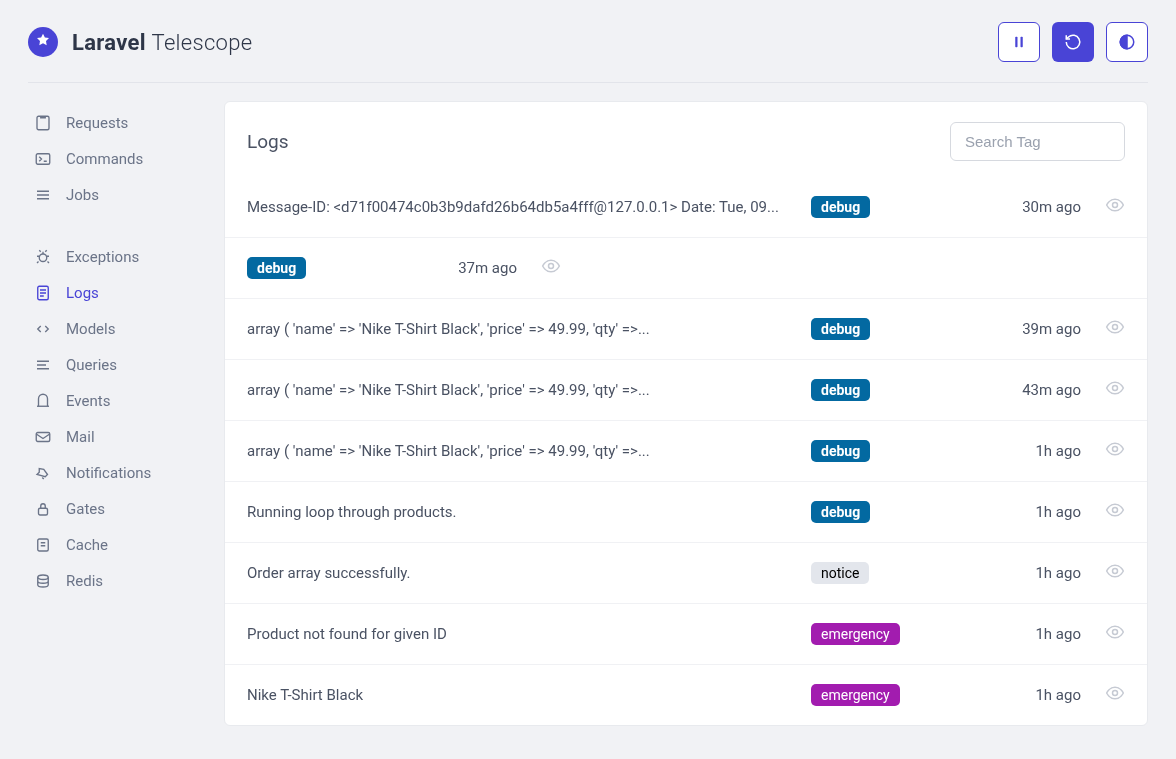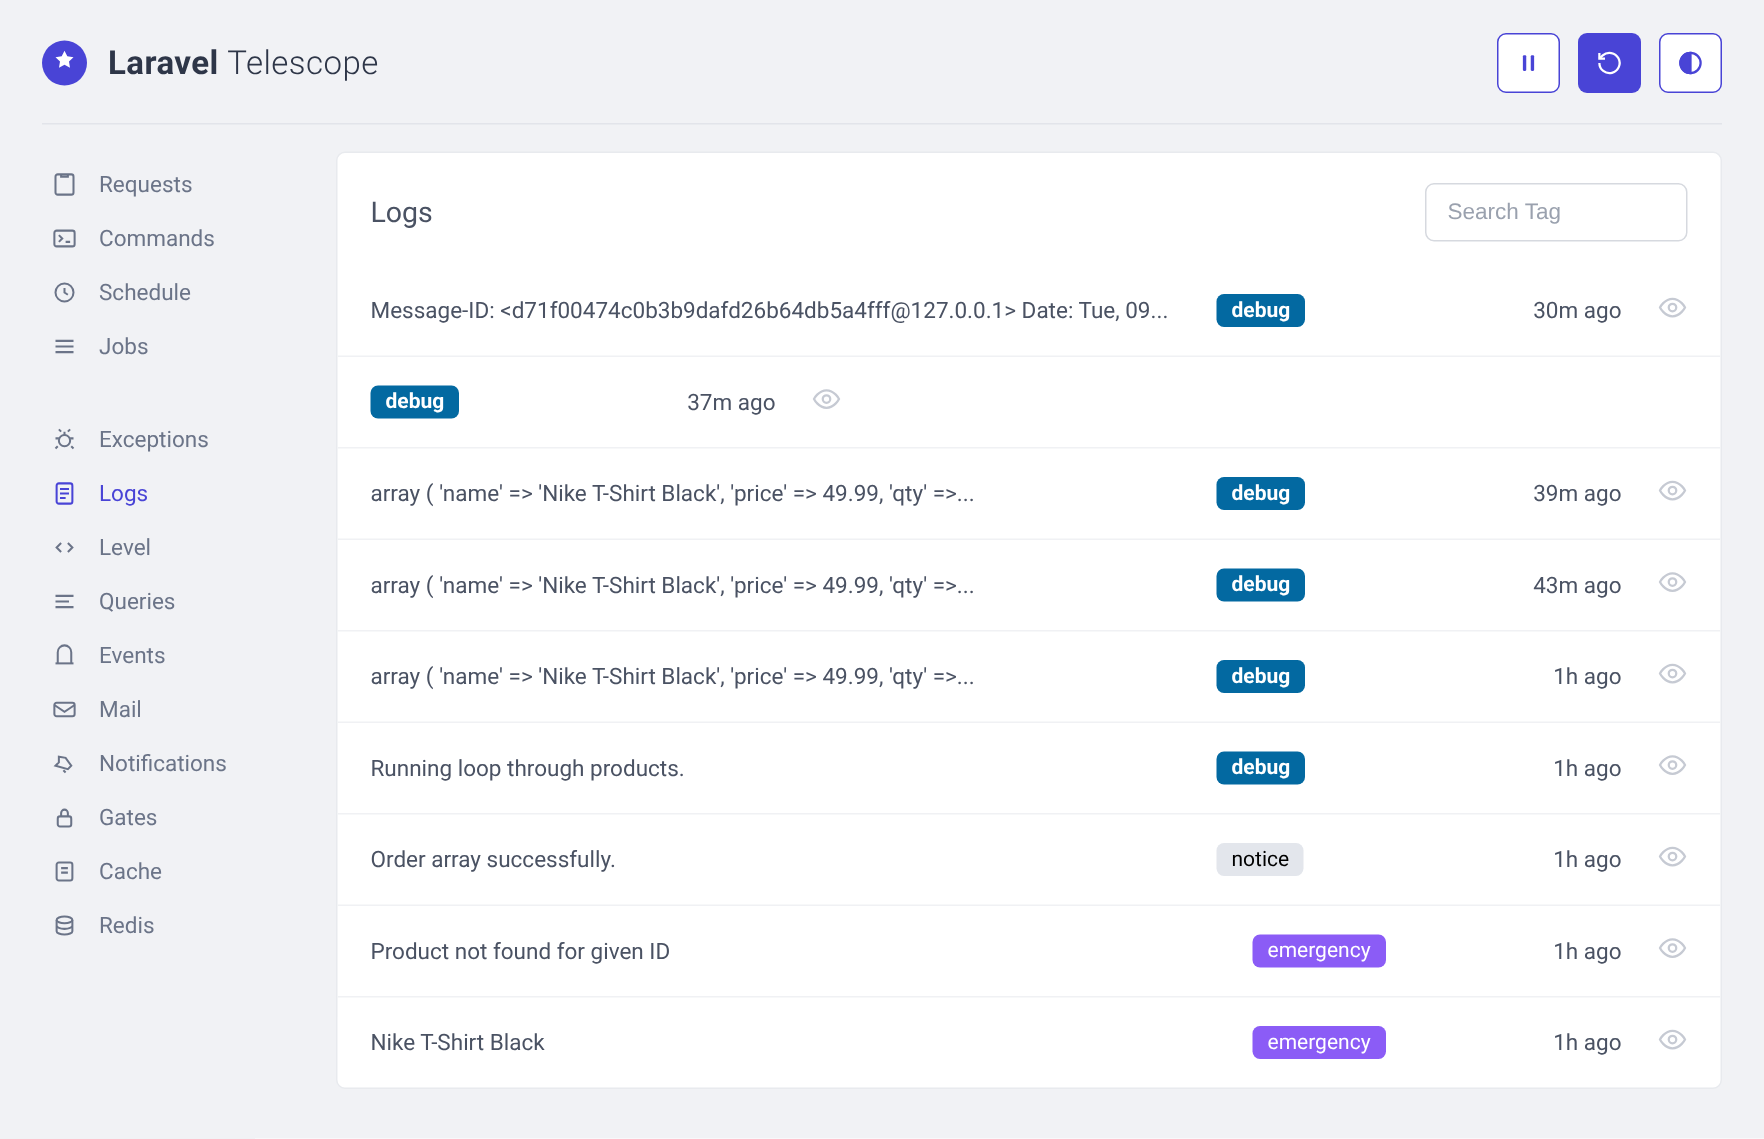--- a/index.html
+++ b/index.html
@@ -44,21 +44,21 @@
 .row:last-child { border-bottom: none; }
 .row .msg { flex: 1; min-width: 0; white-space: nowrap; overflow: hidden; text-overflow: ellipsis; color: #4a5263; }
 .row .level { width: 130px; }
 .row .time { width: 140px; text-align: right; color: #4a5263; }
 .row .eye { width: 44px; text-align: right; color: #c6cad3; cursor: pointer; }
 .row .eye svg { width: 20px; height: 20px; }
 
 .badge { display: inline-block; padding: 3px 10px; border-radius: 5px; font-size: 14px; color: #fff; }
 .badge.debug { background: #0369a1; font-weight: bold; }
 .badge.notice { background: #e3e6ec; color: #000000; }
-.badge.emergency { background: #8b5cf6; margin-left: 24px; }
+.badge.emergency { background: #a21caf; }
 </style>
 </head>
 <body>
 
 <div class="app">
   <div class="header">
     <div class="brand">
       <div class="brand-logo">
         <svg viewBox="0 0 24 24" fill="#fff">
             <path d="M12 1l2.5 5 5.5.8-4 3.9.9 5.5L12 13.6 7.1 16.2 8 10.7 4 6.8l5.5-.8z"></path>
@@ -107,29 +107,20 @@
               <svg viewBox="0 0 24 24" fill="none" stroke="currentColor" stroke-width="1.8">
                 <rect x="3" y="5" width="18" height="14" rx="2"></rect>
                 <path d="M7 15l3-3-3-3M13 15h4"></path>
               </svg>
             </span>
             <span>Commands</span>
           </div>
           <div class="nav-item">
             <span class="ic">
               <svg viewBox="0 0 24 24" fill="none" stroke="currentColor" stroke-width="1.8">
-                <circle cx="12" cy="12" r="8"></circle>
-                <path d="M12 8v4l3 2"></path>
-              </svg>
-            </span>
-            <span>Schedule</span>
-          </div>
-          <div class="nav-item">
-            <span class="ic">
-              <svg viewBox="0 0 24 24" fill="none" stroke="currentColor" stroke-width="1.8">
                 <path d="M4 7h16M4 12h16M4 17h16"></path>
               </svg>
             </span>
             <span>Jobs</span>
           </div>
         </div>
         <div class="nav-group">
           <div class="nav-item">
             <span class="ic">
               <svg viewBox="0 0 24 24" fill="none" stroke="currentColor" stroke-width="1.8">
@@ -147,21 +138,21 @@
               </svg>
             </span>
             <span>Logs</span>
           </div>
           <div class="nav-item">
             <span class="ic">
               <svg viewBox="0 0 24 24" fill="none" stroke="currentColor" stroke-width="1.8">
                 <path d="M9 8l-4 4 4 4M15 8l4 4-4 4"></path>
               </svg>
             </span>
-            <span>Level</span>
+            <span>Models</span>
           </div>
           <div class="nav-item">
             <span class="ic">
               <svg viewBox="0 0 24 24" fill="none" stroke="currentColor" stroke-width="1.8">
                 <path d="M4 7h16M4 12h12M4 17h16"></path>
               </svg>
             </span>
             <span>Queries</span>
           </div>
           <div class="nav-item">

